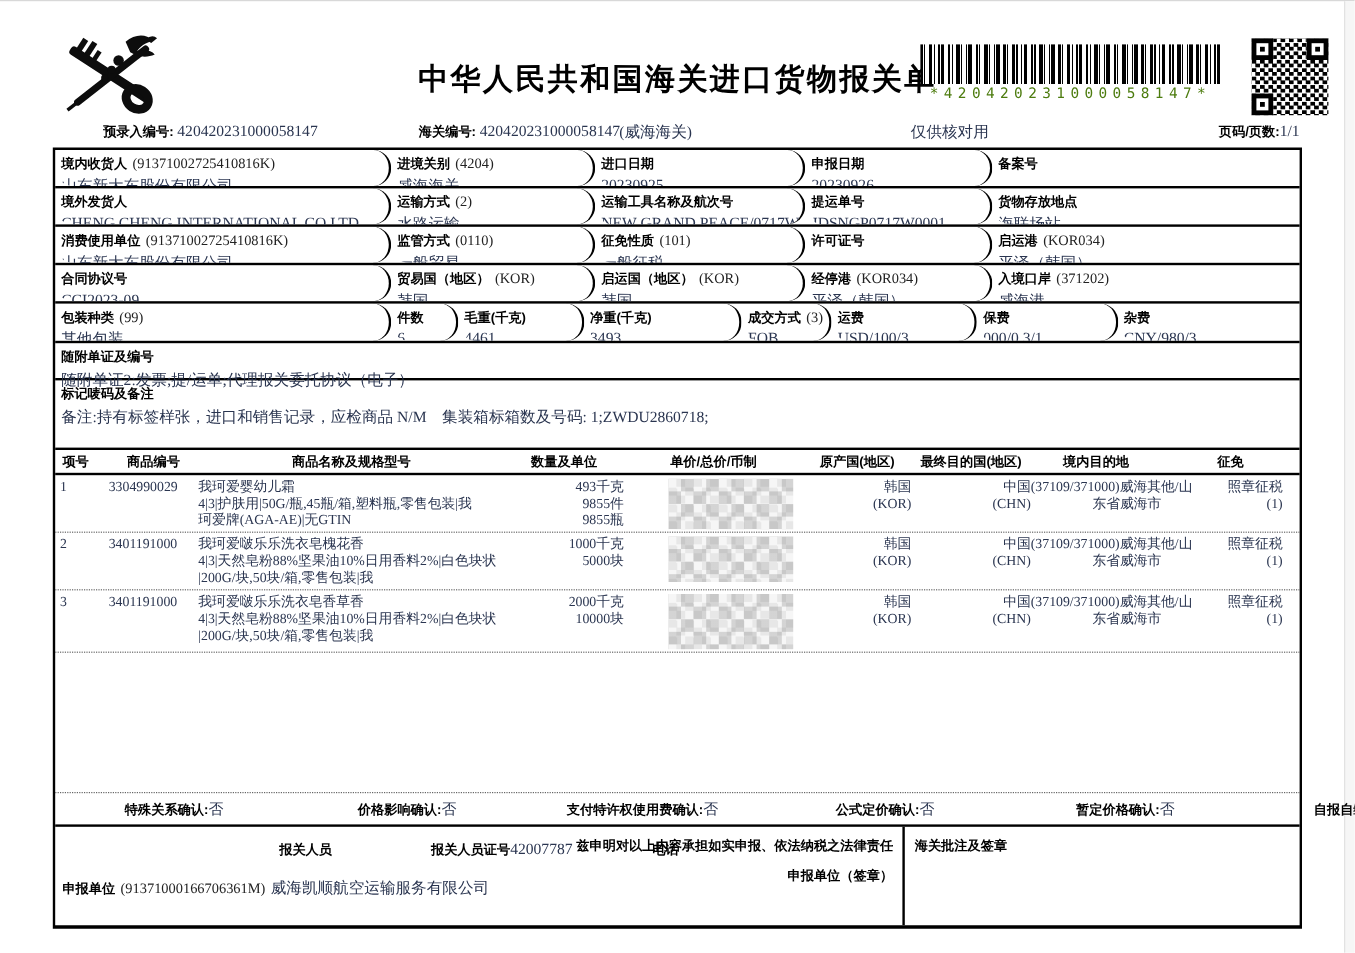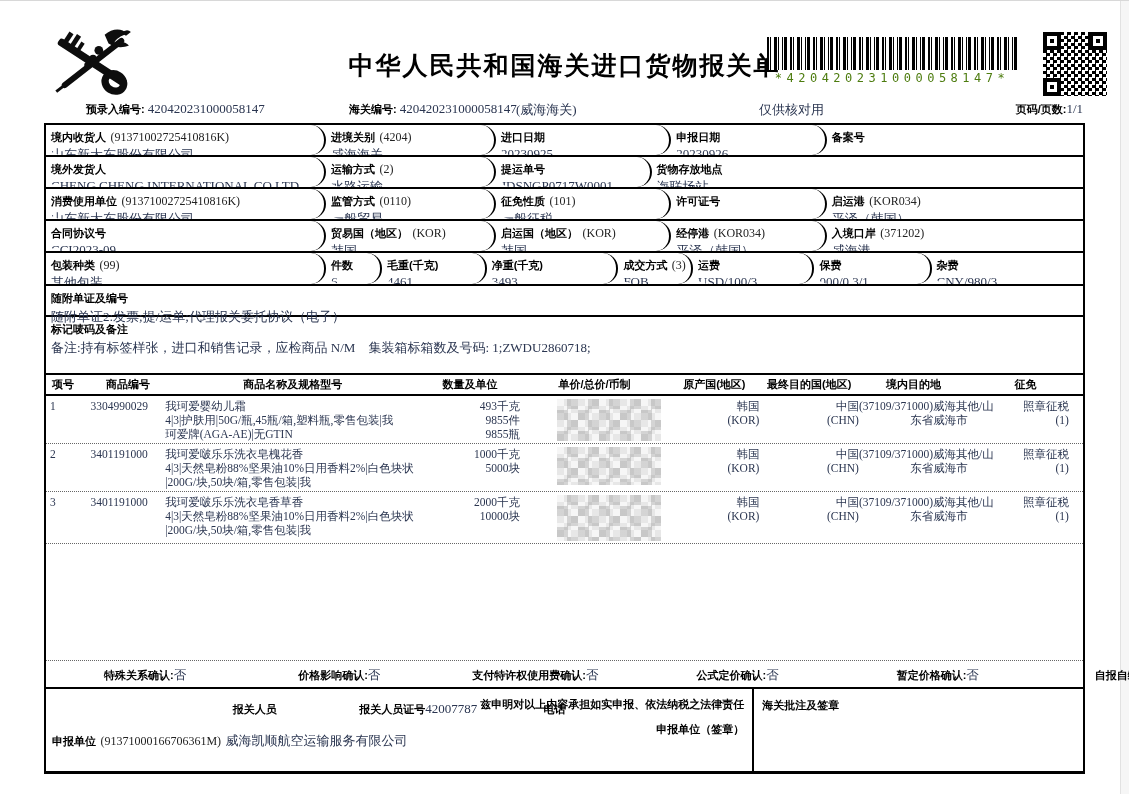--- a/index.html
+++ b/index.html
@@ -175,20 +175,24 @@
       <div class="irow">
         <div class="icell h29 w-c1">
           <span class="lbl">境外发货人</span>
           <span class="val">CHENG CHENG INTERNATIONAL CO LTD</span>
         </div>
         <div class="icell h29 w-c2">
           <span class="lbl">运输方式</span>
           <span class="code">(2)</span>
           <span class="val">水路运输</span>
         </div>
+        <div class="icell h29 w-c3">
+          <span class="lbl">运输工具名称及航次号</span>
+          <span class="val">NEW GRAND PEACE/0717W</span>
+        </div>
         <div class="icell h29 w-c4">
           <span class="lbl">提运单号</span>
           <span class="val">JDSNGP0717W0001</span>
         </div>
         <div class="icell h29 w-c5">
           <span class="lbl">货物存放地点</span>
           <span class="val">海联场站</span>
         </div>
       </div>
 

